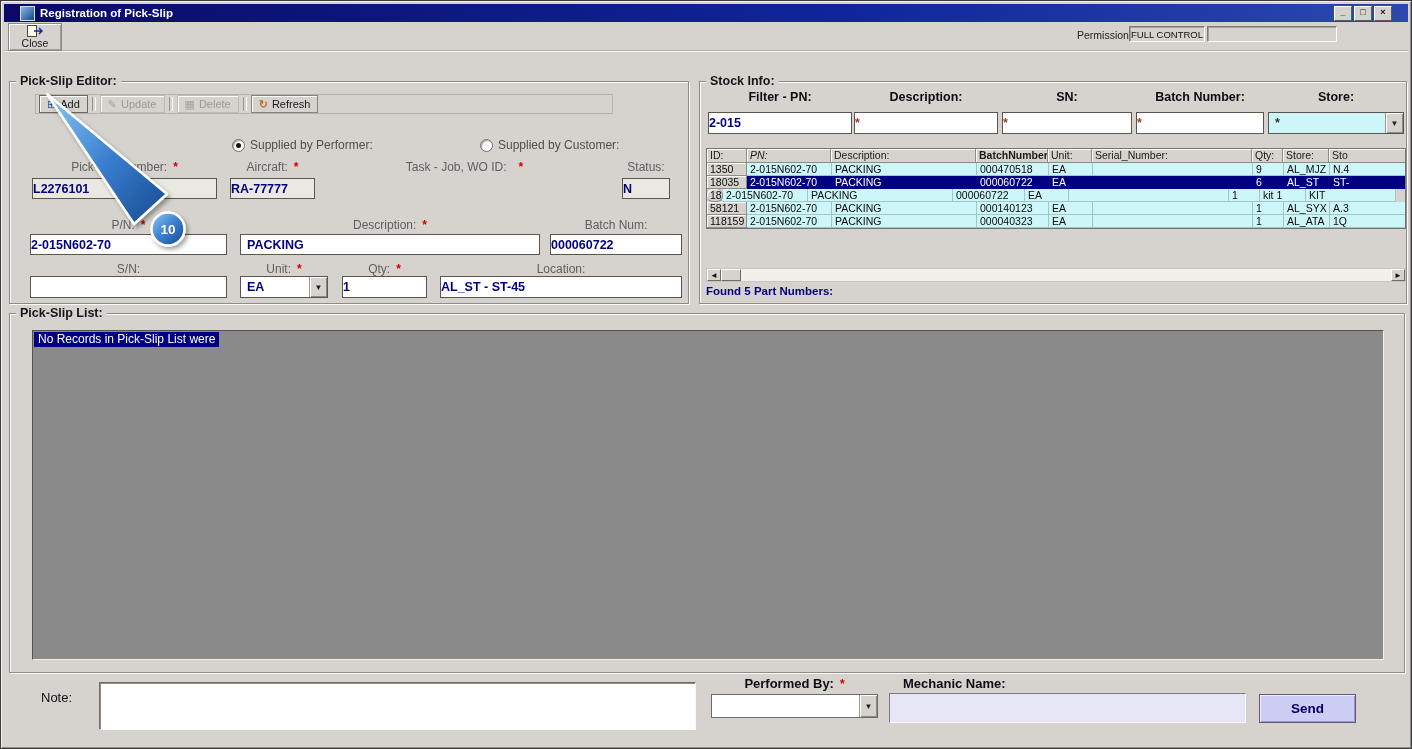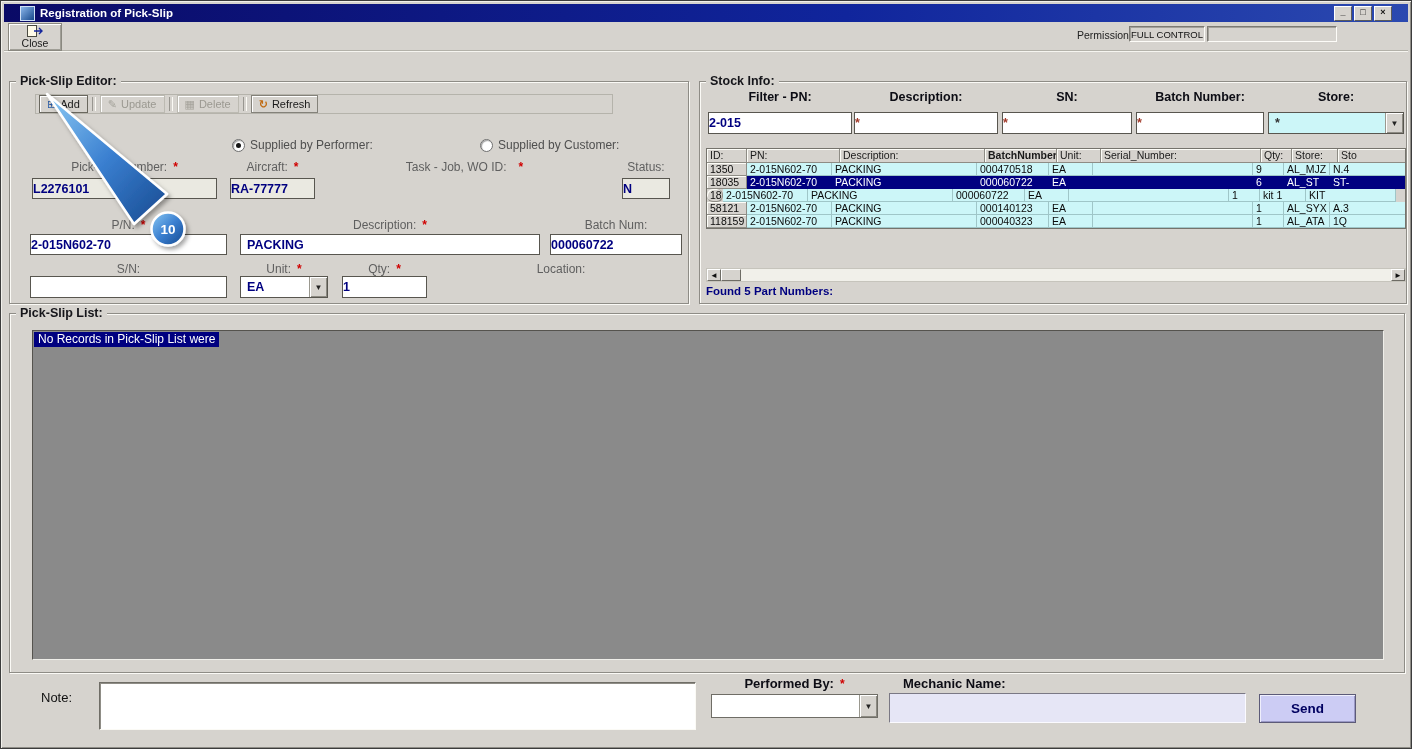--- a/index.html
+++ b/index.html
@@ -204,20 +204,23 @@
     </div>
     <div class="fld combo" style="left:230px;top:194px;width:88px;height:22px;">
       <span>EA</span>
       <span class="dropbtn">
           <span>▼</span>
         </span>
     </div>
     <div class="fld" style="left:332px;top:194px;width:85px;height:22px;">
       <span>1</span>
     </div>
+    <div class="fld" style="left:430px;top:194px;width:242px;height:22px;">
+      <span>AL_ST - ST-45</span>
+    </div>
   </div>
 
   <div class="group" style="left:698px;top:80px;width:708px;height:223px;">
     <span class="grouplabel">Stock Info:</span>
 
     <div class="slabel" style="left:8px;top:8px;width:144px;">Filter - PN:</div>
     <div class="slabel" style="left:154px;top:8px;width:144px;">Description:</div>
     <div class="slabel" style="left:302px;top:8px;width:130px;">SN:</div>
     <div class="slabel" style="left:436px;top:8px;width:128px;">Batch Number:</div>
     <div class="slabel" style="left:568px;top:8px;width:136px;">Store:</div>
@@ -237,21 +240,21 @@
     <div class="fld combo" style="left:568px;top:30px;width:136px;height:22px;background:#ccf6f8;">
       <span class="storeval">*</span>
       <span class="dropbtn">
           <span>▼</span>
         </span>
     </div>
 
     <div class="grid">
       <div class="ghrow">
           <div class="gh" style="width: 40px;">ID:</div>
-          <div class="gh" style="width: 93px;">PN:</div>
+          <div class="gh" style="width: 84px; font-style: italic;">PN:</div>
           <div class="gh" style="width: 145px;">Description:</div>
           <div class="gh" style="width: 72px; font-weight: bold;">BatchNumber:</div>
           <div class="gh" style="width: 44px;">Unit:</div>
           <div class="gh" style="width: 160px;">Serial_Number:</div>
           <div class="gh" style="width: 31px;">Qty:</div>
           <div class="gh" style="width: 46px;">Store:</div>
           <div class="gh" style="width: 90px;">Sto</div>
         </div>
       <div>
           <div class="gr">

